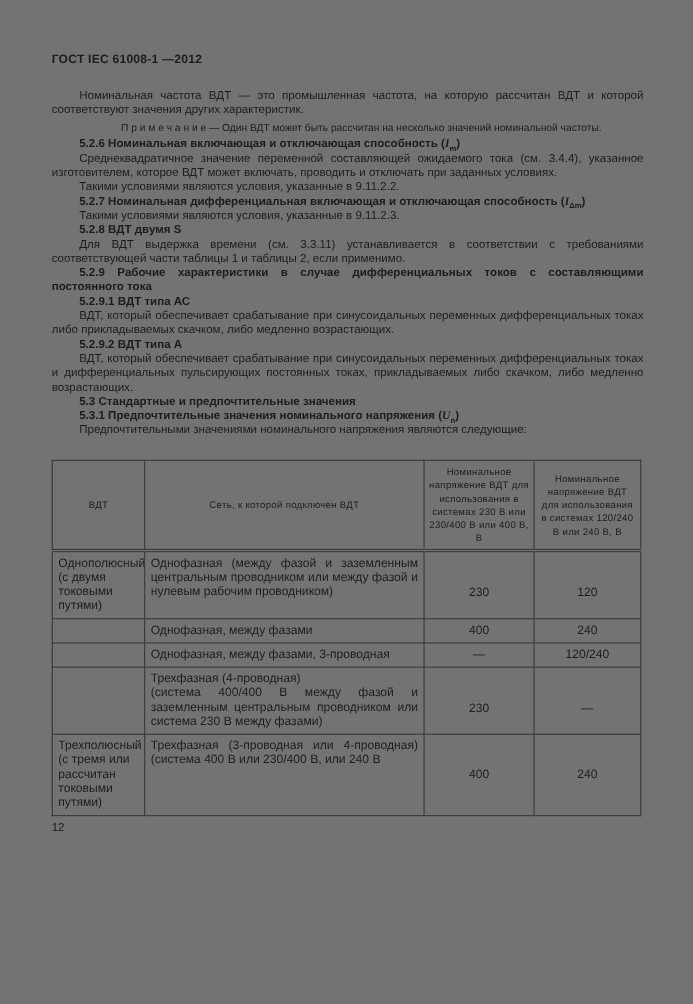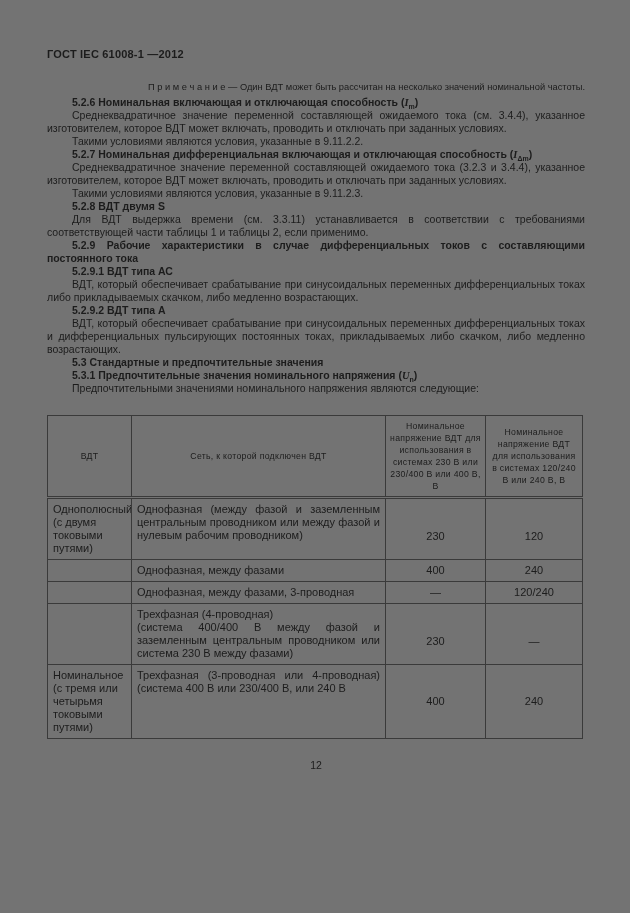--- a/index.html
+++ b/index.html
@@ -30,21 +30,21 @@
     margin: 0;
     font-size: 10.5px;
     line-height: 13px;
     text-align: justify;
     text-indent: 25px;
   }
   p.h { font-weight: bold; }
   p.note {
     font-size: 9.3px;
     margin: 3px 0 2px 0;
-    text-align: right;
+    text-align: center;
   }
   .sym { font-style: italic; font-family: "Liberation Serif", serif; }
   sub { font-size: 7px; line-height: 0; }
   table.vt {
     border-collapse: collapse;
     table-layout: fixed;
     width: 535px;
     margin-top: 20px;
   }
   table.vt th, table.vt td {
@@ -68,41 +68,40 @@
     padding: 4px 5px;
   }
   td.dev { padding: 4px 3px 4px 4px; text-align: left; }
   td.net { padding: 4px 6px 4px 8px; text-align: justify; white-space: pre-line; }
   td.val { text-align: center; }
   tr.vbot td.val { vertical-align: bottom; padding-bottom: 16px; }
   tr.vmid td.val { vertical-align: middle; }
   .page-number {
     font-size: 10.5px;
     line-height: 13px;
-    margin-top: 20px;
-    text-align: center;
+    margin-top: 4px;
   }
 </style>
 </head>
 <body>
 
 <div class="page">
   <div class="content">
 
     <div class="doc-header">ГОСТ IEC 61008-1 —2012</div>
 
+    <p>Номинальная частота ВДТ — это промышленная частота, на которую рассчитан ВДТ и которой соответствуют значения других характеристик.</p>
 
     <p class="note"><span>П р и м е ч а н и е</span><span> — Один ВДТ может быть рассчитан на несколько значений номинальной частоты.</span></p>
 
     <p class="h"><span>5.2.6 Номинальная включающая и отключающая способность (</span><span class="sym">I</span><sub>m</sub><span>)</span></p>
     <p>Среднеквадратичное значение переменной составляющей ожидаемого тока (см. 3.4.4), указанное изготовителем, которое ВДТ может включать, проводить и отключать при заданных условиях.</p>
     <p>Такими условиями являются условия, указанные в 9.11.2.2.</p>
 
     <p class="h"><span>5.2.7 Номинальная дифференциальная включающая и отключающая способность (</span><span class="sym">I</span><sub>Δm</sub><span>)</span></p>
-    <p>Среднеквадратичное значение переменной составляющей ожидаемого тока (3.2.3 и 3.4.4), указанное изготовителем, которое ВДТ может включать, проводить и отключать при заданных условиях.</p>
     <p>Такими условиями являются условия, указанные в 9.11.2.3.</p>
 
     <p class="h">5.2.8 ВДТ двумя S</p>
     <p>Для ВДТ выдержка времени (см. 3.3.11) устанавливается в соответствии с требованиями соответствующей части таблицы 1 и таблицы 2, если применимо.</p>
 
     <p class="h">5.2.9 Рабочие характеристики в случае дифференциальных токов с составляющими постоянного тока</p>
 
     <p class="h">5.2.9.1 ВДТ типа АС</p>
     <p>ВДТ, который обеспечивает срабатывание при синусоидальных переменных дифференциальных токах либо прикладываемых скачком, либо медленно возрастающих.</p>
 
@@ -149,21 +148,21 @@
           <td class="val">120/240</td>
         </tr>
         <tr class="vbot">
           <td class="dev"></td>
           <td class="net">Трехфазная (4-проводная)
 (система 400/400 В между фазой и заземленным центральным проводником или система 230 В между фазами)</td>
           <td class="val">230</td>
           <td class="val">—</td>
         </tr>
         <tr class="vmid">
-          <td class="dev">Номинальное (с тремя или четырьмя токовыми путями)</td>
+          <td class="dev">Трехполюсный (с тремя или рассчитан токовыми путями)</td>
           <td class="net">Трехфазная (3-проводная или 4-проводная) (система 400 В или 230/400 В, или 240 В</td>
           <td class="val">400</td>
           <td class="val">240</td>
         </tr>
       </tbody>
     </table>
 
     <div class="page-number">12</div>
 
   </div>

